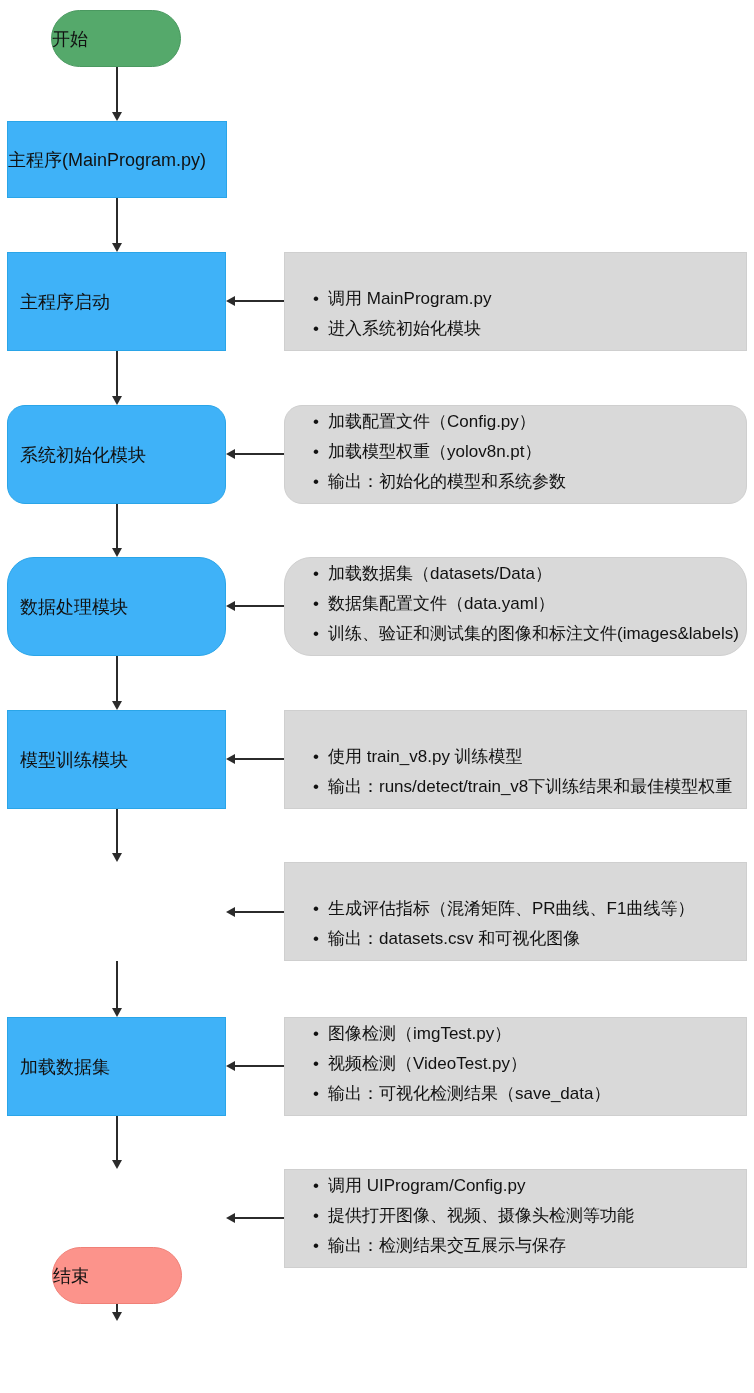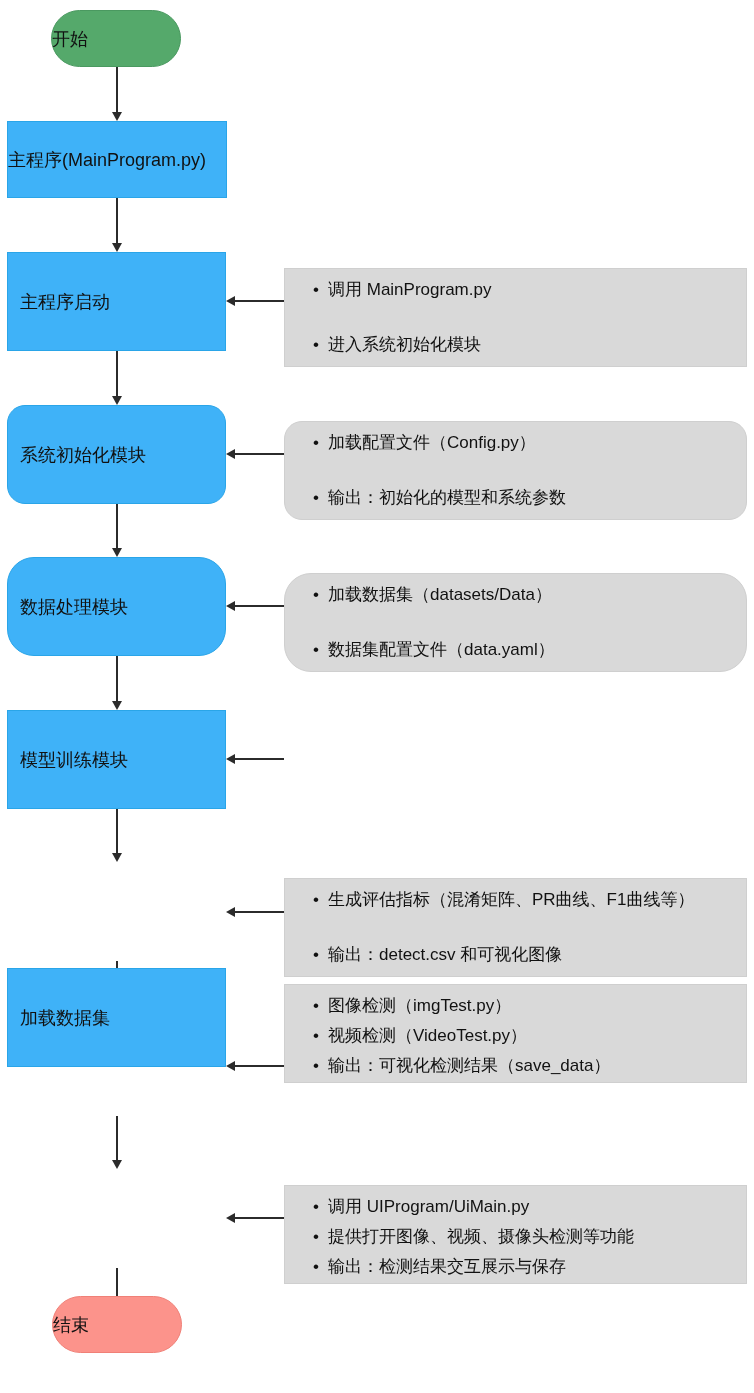--- a/index.html
+++ b/index.html
@@ -15,34 +15,34 @@
     --text:#111111;
   }
   *{margin:0;padding:0;box-sizing:border-box;}
   html,body{background:#ffffff;}
   body{font-family:"Liberation Sans","DejaVu Sans",sans-serif;color:var(--text);}
   .canvas{position:relative;width:754px;height:1393px;background:#ffffff;overflow:hidden;}
 
   .node{position:absolute;display:flex;align-items:center;justify-content:flex-start;text-align:center;}
   .terminal{width:130px;height:57px;border-radius:29px;font-size:18px;}
   .start{left:51px;top:10px;background:var(--start-fill);border:1px solid var(--start-border);}
-  .end{left:52px;top:1296px;background:var(--end-fill);border:1px solid var(--end-border);}
+  .end{left:52px;top:1247px;background:var(--end-fill);border:1px solid var(--end-border);}
 
   .process{background:var(--process-fill);border:1px solid var(--process-border);font-size:18px;line-height:26px;flex-direction:row;}
   .main-box{left:7px;top:121px;width:220px;height:77px;}
   .module{left:7px;width:219px;height:99px;padding-left:12px;}
 
   .note{position:absolute;left:284px;width:463px;height:99px;background:var(--note-fill);border:1px solid var(--note-border);
-        display:flex;flex-direction:column;justify-content:space-between;padding:6px 10px 6px 28px;font-size:17px;line-height:30px;margin-top:16px;}
+        display:flex;flex-direction:column;justify-content:flex-end;padding:6px 10px 6px 28px;font-size:17px;line-height:30px;}
   .note-line{position:relative;padding-left:15px;white-space:nowrap;}
   .note-line::before{content:"\2022";position:absolute;left:0;top:0;}
 
   
   .r0{top:252px;} .r1{top:405px;border-radius:18px;} .r2{top:557px;border-radius:27px;} .r3{top:710px;}
-  .r4{top:862px;} .r5{top:968px;} .r6{top:1169px;}
+  .r4{top:862px;} .r5{top:1017px;} .r6{top:1169px;}
 
   
   .varrow{position:absolute;left:117px;transform:translateX(-50%);display:flex;flex-direction:column;align-items:center;}
   .varrow .line{width:2px;background:var(--arrow);flex:1;}
   .varrow .head{width:0;height:0;border-left:5px solid transparent;border-right:5px solid transparent;border-top:9px solid var(--arrow);}
   .harrow{position:absolute;left:226px;width:58px;height:10px;display:flex;align-items:center;}
   .harrow .head{width:0;height:0;border-top:5px solid transparent;border-bottom:5px solid transparent;border-right:9px solid var(--arrow);}
   .harrow .line{height:2px;background:var(--arrow);flex:1;}
 </style>
 </head>
@@ -83,62 +83,68 @@
   <div class="varrow" style="top:351px;height:54px;">
     <div class="line"></div>
     <div class="head"></div>
   </div>
 
   <div class="node process module r1">
     <span>系统初始化模块</span>
   </div>
   <div class="note r1">
     <div class="note-line">加载配置文件（Config.py）</div>
+    <div class="note-line">加载模型权重（yolov8n.pt）</div>
     <div class="note-line">输出：初始化的模型和系统参数</div>
   </div>
   <div class="harrow" style="top:449px;">
     <div class="head"></div>
     <div class="line"></div>
   </div>
   <div class="varrow" style="top:504px;height:53px;">
     <div class="line"></div>
     <div class="head"></div>
   </div>
 
   <div class="node process module r2">
     <span>数据处理模块</span>
   </div>
   <div class="note r2">
     <div class="note-line">加载数据集（datasets/Data）</div>
     <div class="note-line">数据集配置文件（data.yaml）</div>
+    <div class="note-line">训练、验证和测试集的图像和标注文件(images&amp;labels)</div>
   </div>
   <div class="harrow" style="top:601px;">
     <div class="head"></div>
     <div class="line"></div>
   </div>
   <div class="varrow" style="top:656px;height:54px;">
     <div class="line"></div>
     <div class="head"></div>
   </div>
 
   <div class="node process module r3">
     <span>模型训练模块</span>
   </div>
+  <div class="note r3">
+    <div class="note-line">使用 train_v8.py 训练模型</div>
+    <div class="note-line">输出：runs/detect/train_v8下训练结果和最佳模型权重</div>
+  </div>
   <div class="harrow" style="top:754px;">
     <div class="head"></div>
     <div class="line"></div>
   </div>
   <div class="varrow" style="top:809px;height:53px;">
     <div class="line"></div>
     <div class="head"></div>
   </div>
 
   <div class="note r4">
     <div class="note-line">生成评估指标（混淆矩阵、PR曲线、F1曲线等）</div>
-    <div class="note-line">输出：detect.csv 和可视化图像</div>
+    <div class="note-line">输出：datasets.csv 和可视化图像</div>
   </div>
   <div class="harrow" style="top:907px;">
     <div class="head"></div>
     <div class="line"></div>
   </div>
   <div class="varrow" style="top:961px;height:56px;">
     <div class="line"></div>
     <div class="head"></div>
   </div>
 
@@ -153,21 +159,21 @@
   <div class="harrow" style="top:1061px;">
     <div class="head"></div>
     <div class="line"></div>
   </div>
   <div class="varrow" style="top:1116px;height:53px;">
     <div class="line"></div>
     <div class="head"></div>
   </div>
 
   <div class="note r6">
-    <div class="note-line">调用 UIProgram/UiMain.py</div>
+    <div class="note-line">调用 UIProgram/Config.py</div>
     <div class="note-line">提供打开图像、视频、摄像头检测等功能</div>
     <div class="note-line">输出：检测结果交互展示与保存</div>
   </div>
   <div class="harrow" style="top:1213px;">
     <div class="head"></div>
     <div class="line"></div>
   </div>
   <div class="varrow" style="top:1268px;height:53px;">
     <div class="line"></div>
     <div class="head"></div>

